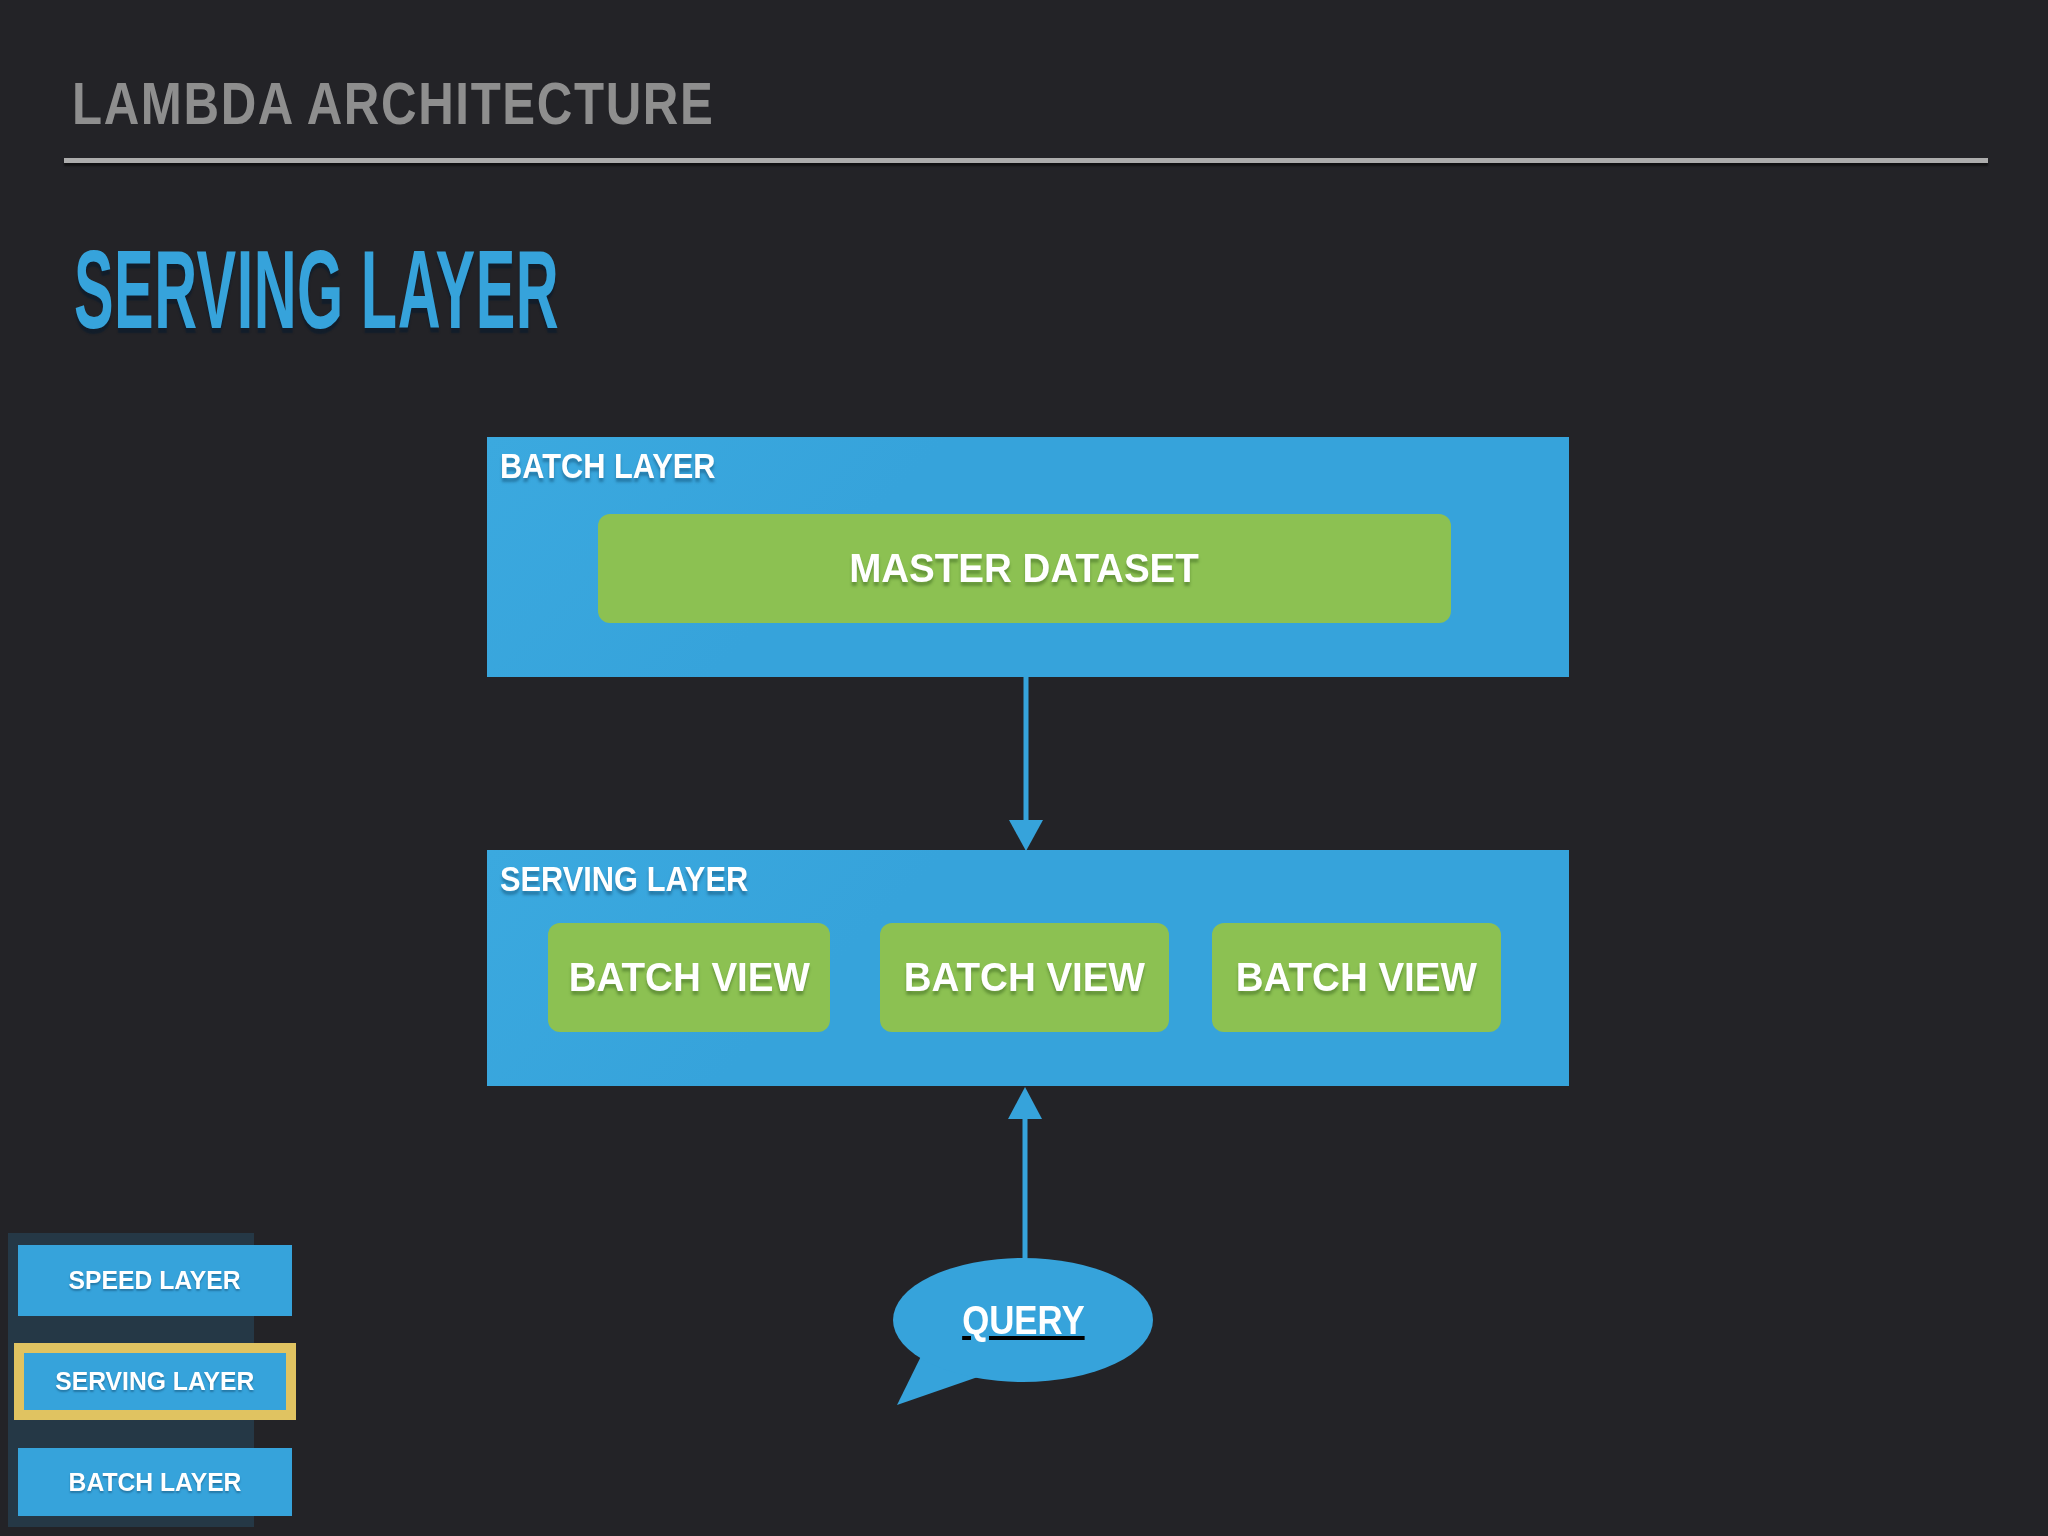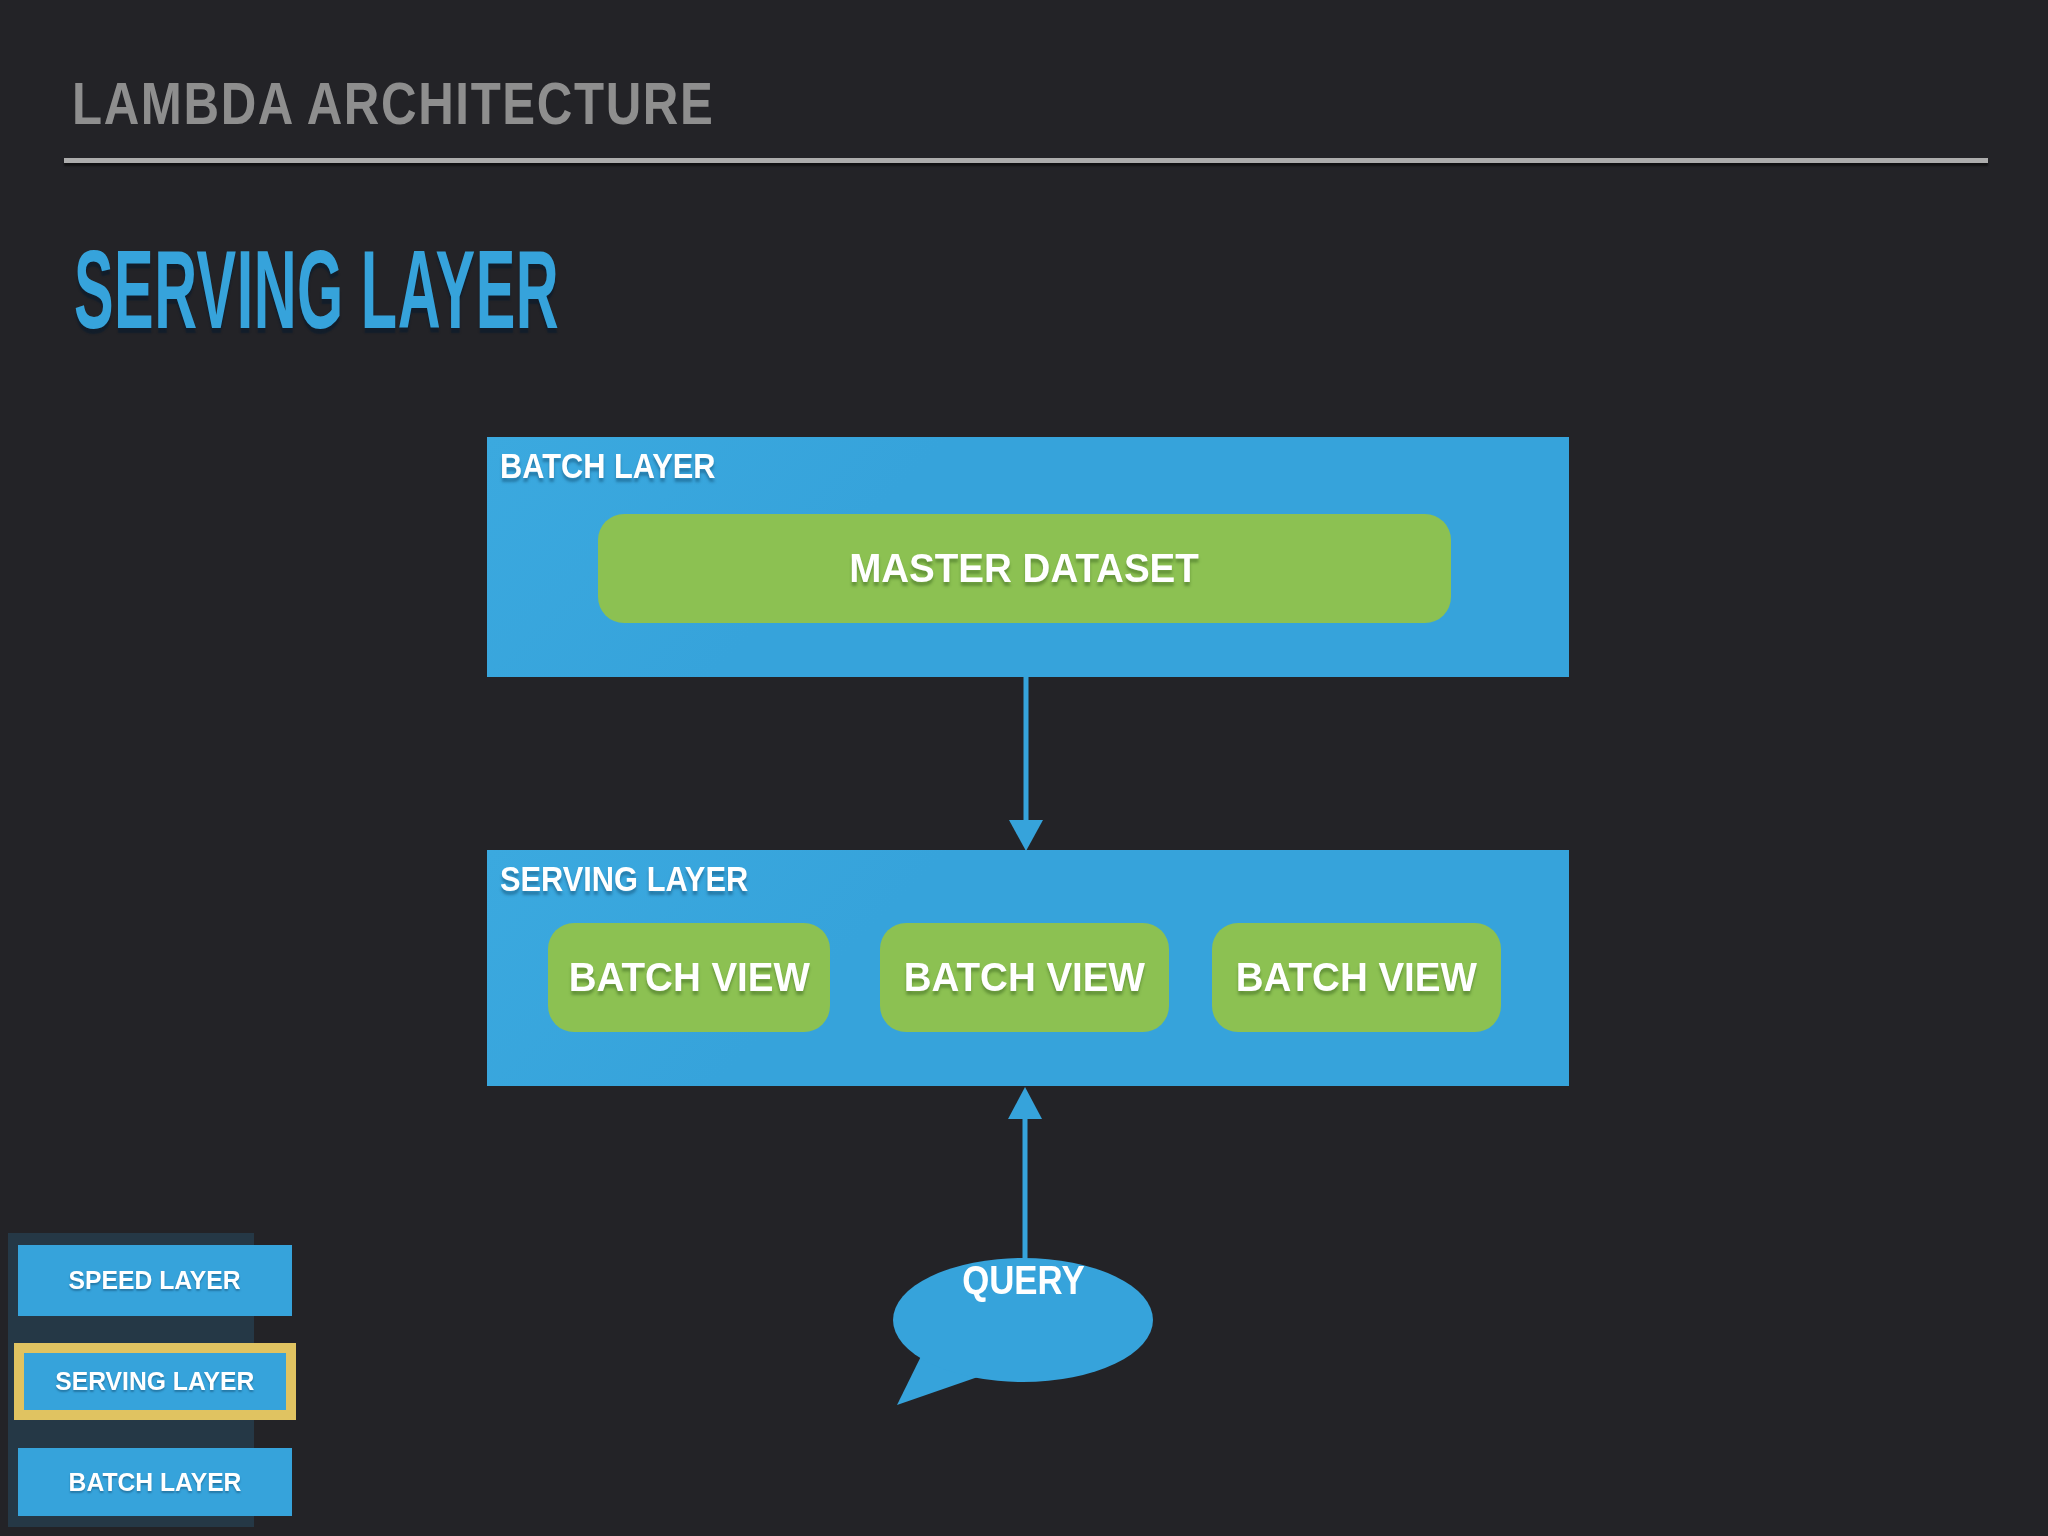--- a/index.html
+++ b/index.html
@@ -54,21 +54,21 @@
   .layer-label{
     position:absolute;left:13px;top:10px;
     font-size:35px;font-weight:700;line-height:1.1;color:#fff;
     white-space:nowrap;
     transform:scaleX(.88);transform-origin:left center;
     text-shadow:0 4px 3px rgba(0,40,70,.35);
   }
   .green-box{
     position:absolute;
     background:var(--green);
-    border-radius:26px;
+    border-radius:12px;
     display:flex;align-items:center;justify-content:center;
   }
   .master-dataset-box{left:111px;top:77px;width:853px;height:109px;}
   .batch-view-1{left:61px;top:73px;width:282px;height:109px;}
   .batch-view-2{left:393px;top:73px;width:289px;height:109px;}
   .batch-view-3{left:725px;top:73px;width:289px;height:109px;}
   .green-label{
     font-size:41px;font-weight:700;color:#fff;white-space:nowrap;
     transform:scaleX(.94);
     text-shadow:0 4px 3px rgba(40,80,20,.4);
@@ -76,21 +76,21 @@
 
   
   .flow-arrow{position:absolute;display:block;}
   .arrow-down{left:1001px;top:676px;}
   .arrow-up{left:1000px;top:1086px;}
 
   
   .query-bubble{position:absolute;left:860px;top:1250px;}
   .query-text-wrap{
     position:absolute;left:893px;top:1258px;width:260px;height:124px;
-    display:flex;align-items:flex-start;justify-content:center;
+    display:flex;align-items:center;justify-content:center;text-decoration:underline;
   }
   .query-label{
     font-size:40px;font-weight:700;color:#fff;white-space:nowrap;
     transform:scaleX(.87);
   }
 
   
   .legend-panel{
     position:absolute;left:8px;top:1233px;width:246px;height:294px;
     background:var(--legend-panel);

